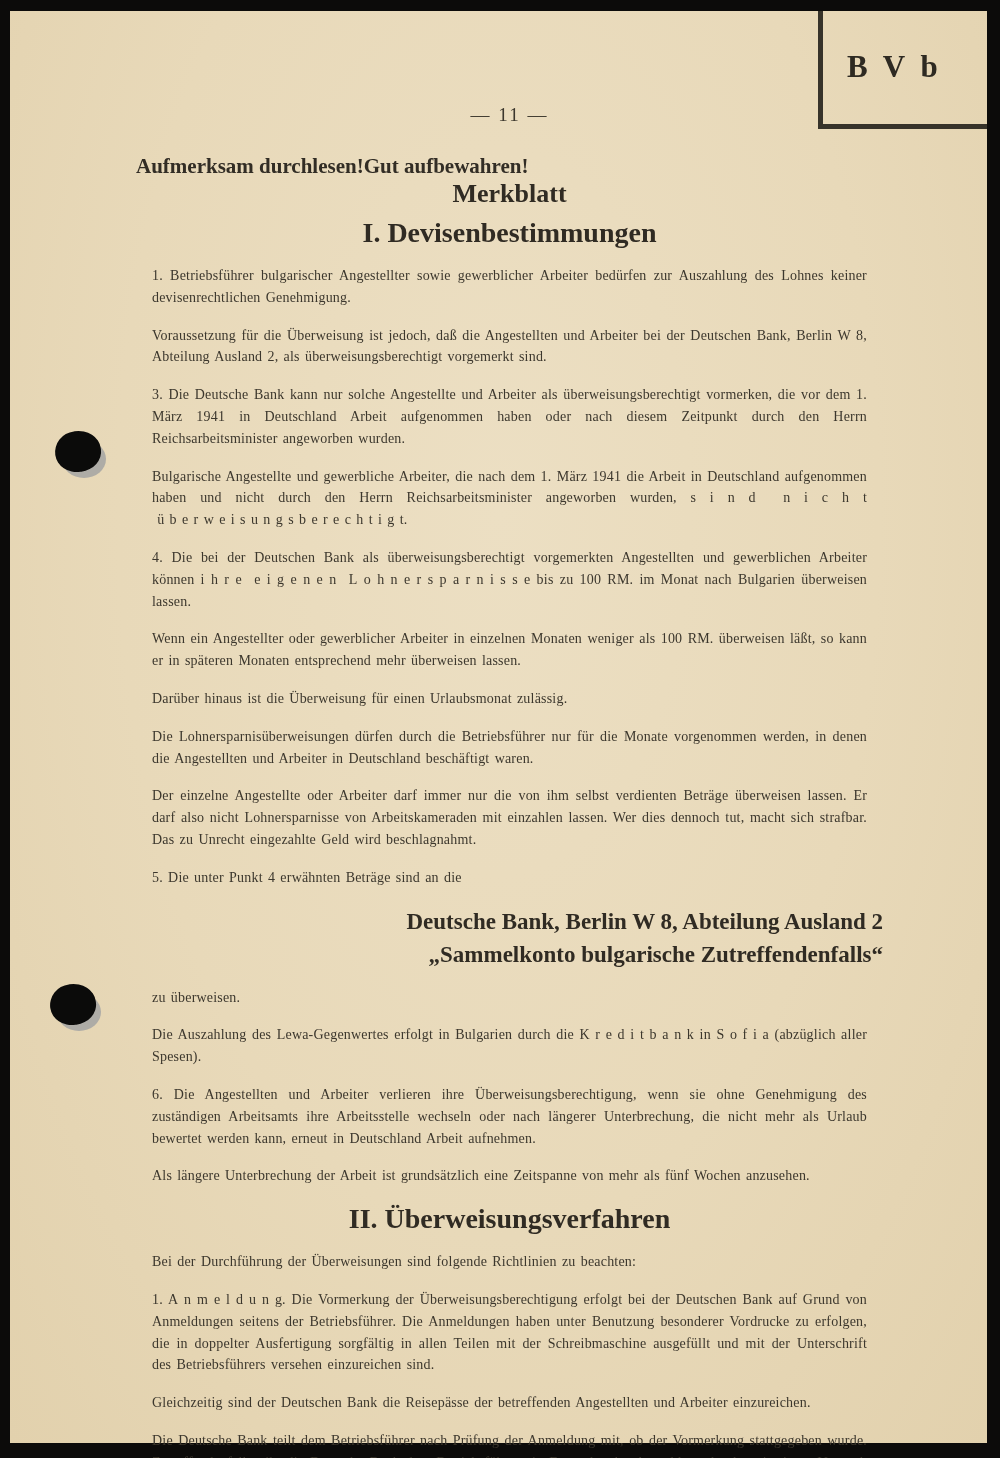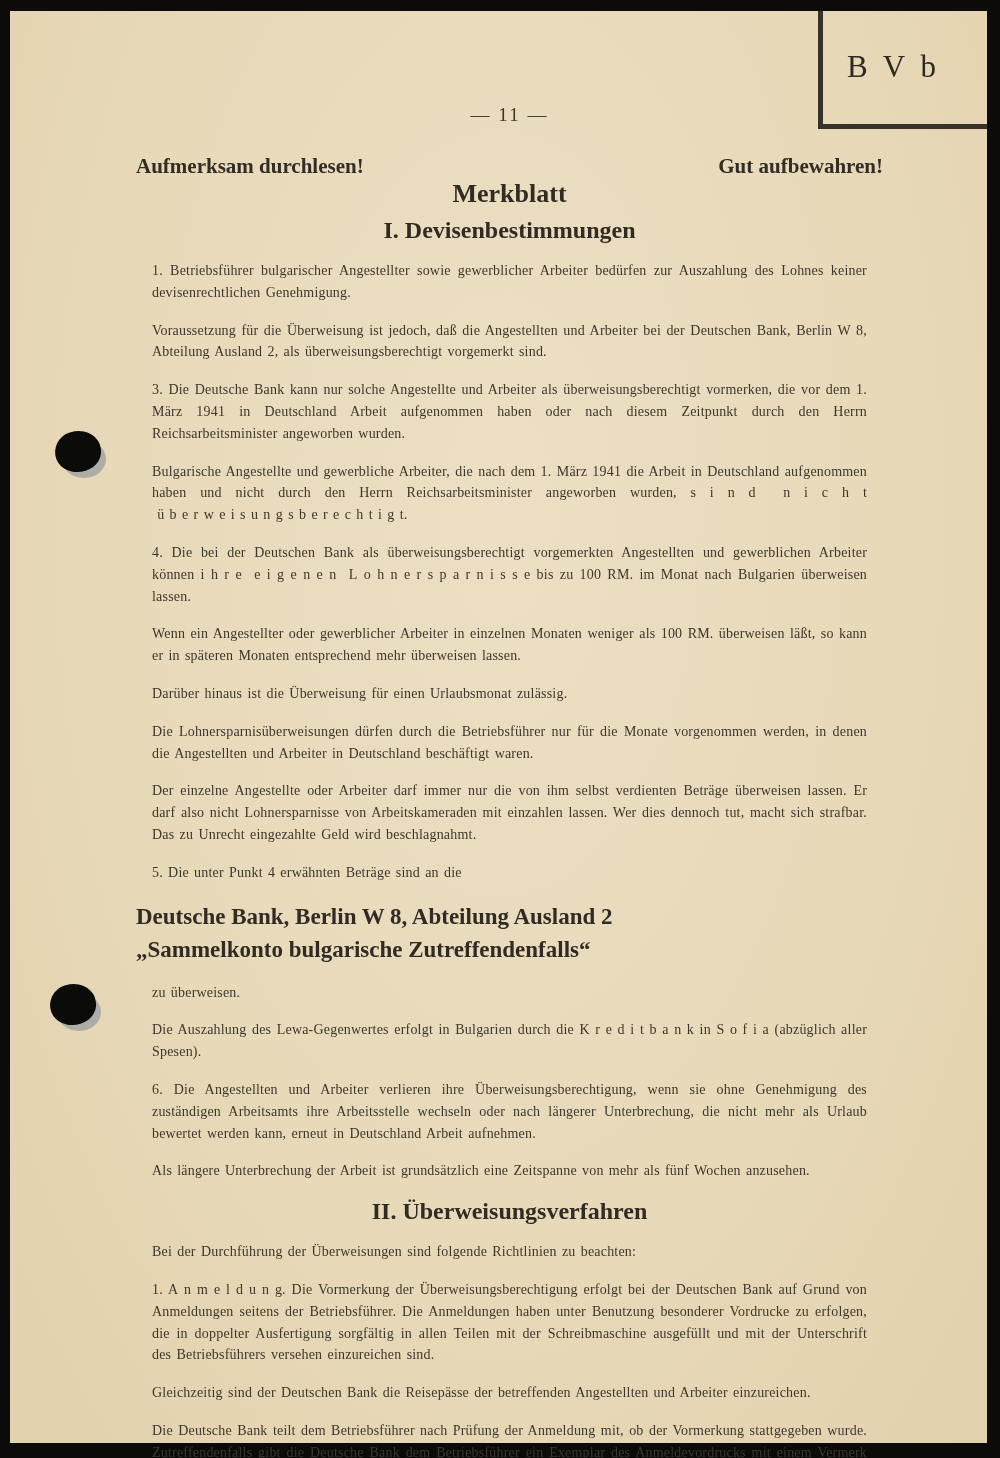--- a/index.html
+++ b/index.html
@@ -28,55 +28,55 @@
   }
   .hole1{left:45px;top:420px;}
   .hole2{left:40px;top:973px;}
   
   .stampbox{
     position:absolute;top:0;right:0;left:808px;height:113px;
     border-left:5px solid #37332a;border-bottom:5px solid #37332a;
   }
   .stampbox .stamp{
     position:absolute;left:24px;top:38px;
-    font-size:31px;font-weight:normal;letter-spacing:4px;color:#2e2a22;
+    font-size:31px;font-weight:bold;letter-spacing:4px;color:#2e2a22;
   }
   .content{
     position:absolute;left:126px;right:104px;top:0;
   }
   .pagenum{
     text-align:center;margin-top:93px;
     font-size:19px;letter-spacing:2px;color:#3c372d;
   }
   .headerrow{
-    display:flex;justify-content:space-between;
+    display:flex;
     margin-top:28px;
-    font-size:21px;font-weight:bold;color:#322d25;gap:36px;
+    font-size:21px;font-weight:bold;color:#322d25;
   }
   .title{
     text-align:center;
     font-size:26px;font-weight:bold;color:#302b23;
   }
   .subtitle{
     text-align:center;margin-top:5px;
     font-size:24px;font-weight:bold;color:#302b23;
   }
   .secheading{
     text-align:center;margin-top:8px;margin-bottom:4px;
-    font-size:24px;font-weight:bold;color:#302b23;
+    font-size:28px;font-weight:bold;color:#302b23;
   }
   .paras p, .para{
     margin:16px;
     font-size:14px;line-height:21.8px;
     text-align:justify;text-align-last:left;
     color:#3c372d;
     word-spacing:1.5px;letter-spacing:0.2px;
   }
   .bankblock{
-    text-align:left;margin:6px 0 2px 0;
+    text-align:right;margin:6px 0 2px 0;
   }
   .bankblock .bankline{
     font-size:23px;font-weight:bold;line-height:33px;color:#302b23;
   }
 </style>
 </head>
 <body>
 
 <div class="paper">
 

